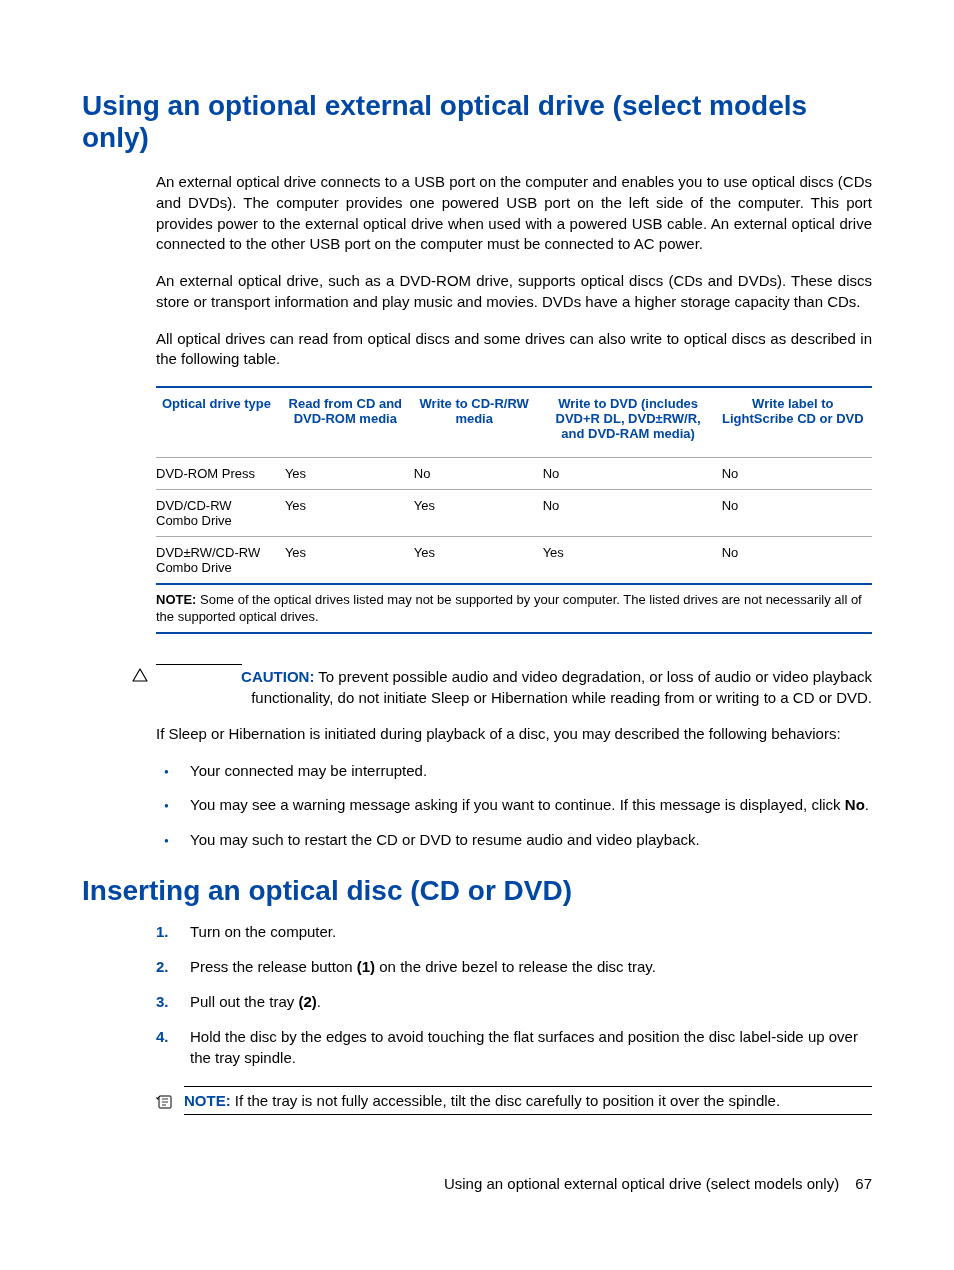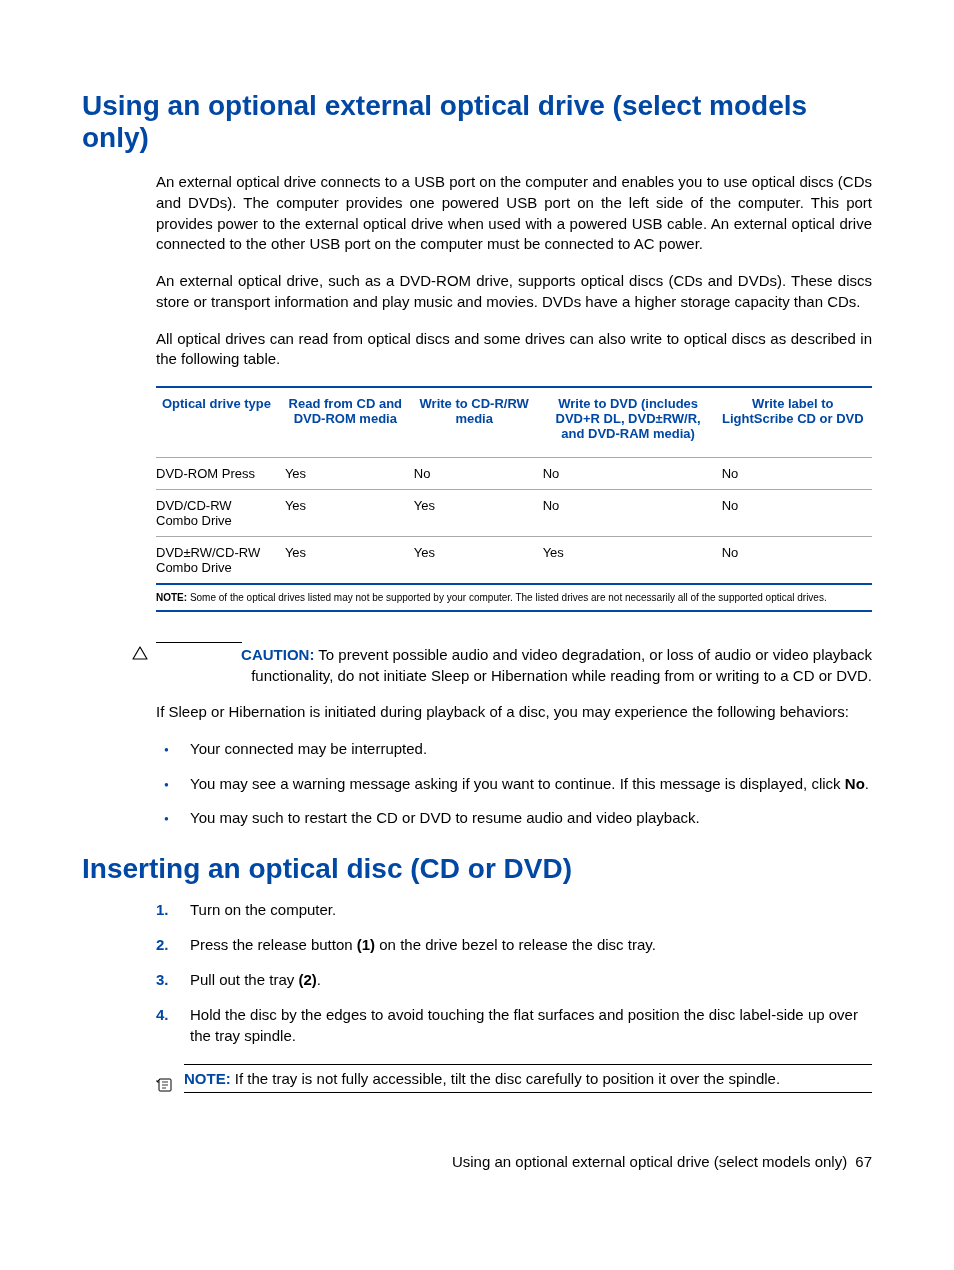--- a/index.html
+++ b/index.html
@@ -45,21 +45,21 @@
     font-weight: bold;
     color: #0048a3;
     padding: 8px 8px 16px 0;
   }
   table.drive-table tbody tr td {
     padding: 8px 8px 8px 0;
     vertical-align: top;
     border-top: 1px solid #aaa;
   }
   .table-note {
-    font-size: 10px;
+    font-size: 13px;
     line-height: 1.35;
     margin: 0 0 6px 0;
   }
   .table-note .label {
     font-weight: bold;
   }
   .caution-block {
     margin-top: 30px;
     margin-left: 74px;
   }
@@ -119,21 +119,21 @@
   }
   ol.numbered > li .num {
     position: absolute;
     left: 0;
     top: 0;
     color: #0048a3;
     font-weight: bold;
   }
   .inner-note-row {
     display: flex;
-    align-items: flex-end;
+    align-items: center;
     gap: 6px;
     margin-left: 74px;
     margin-top: 4px;
   }
   .inner-note-row .icon-col {
     width: 22px;
     flex: none;
     padding-top: 3px;
   }
   .inner-note-row .content-col {
@@ -147,21 +147,21 @@
     color: #0048a3;
     font-weight: bold;
   }
   .footer {
     margin-top: 60px;
     text-align: right;
     font-size: 15px;
     padding-right: 0;
   }
   .footer .pagenum {
-    margin-left: 4px;
+    margin-left: 12px;
   }
   svg { display: block; }
   .caution-content .rule-top {
     border-top: 1px solid #000;
     width: 86px;
     margin-bottom: 1px;
   }
 </style>
 </head>
 <body>
@@ -225,21 +225,21 @@
       </div>
       <div class="content-col caution-content">
         <div class="rule-top"></div>
         <div class="caution-text">
           <span class="label" style="color:#0048a3;font-weight:bold">CAUTION:</span>
           <span>To prevent possible audio and video degradation, or loss of audio or video playback functionality, do not initiate Sleep or Hibernation while reading from or writing to a CD or DVD.</span>
         </div>
       </div>
     </div>
 
-    <p class="para">If Sleep or Hibernation is initiated during playback of a disc, you may experience the following behaviors:</p>
+    <p class="para">If Sleep or Hibernation is initiated during playback of a disc, you may described the following behaviors:</p>
 
     <ul class="bullet-list">
       <li><span>Your connected may be interrupted.</span></li>
       <li>
         <span>You may see a warning message asking if you want to continue. If this message is displayed, click </span><span class="bold">No</span><span>.</span>
       </li>
       <li><span>You may such to restart the CD or DVD to resume audio and video playback.</span></li>
     </ul>
   </div>
 

